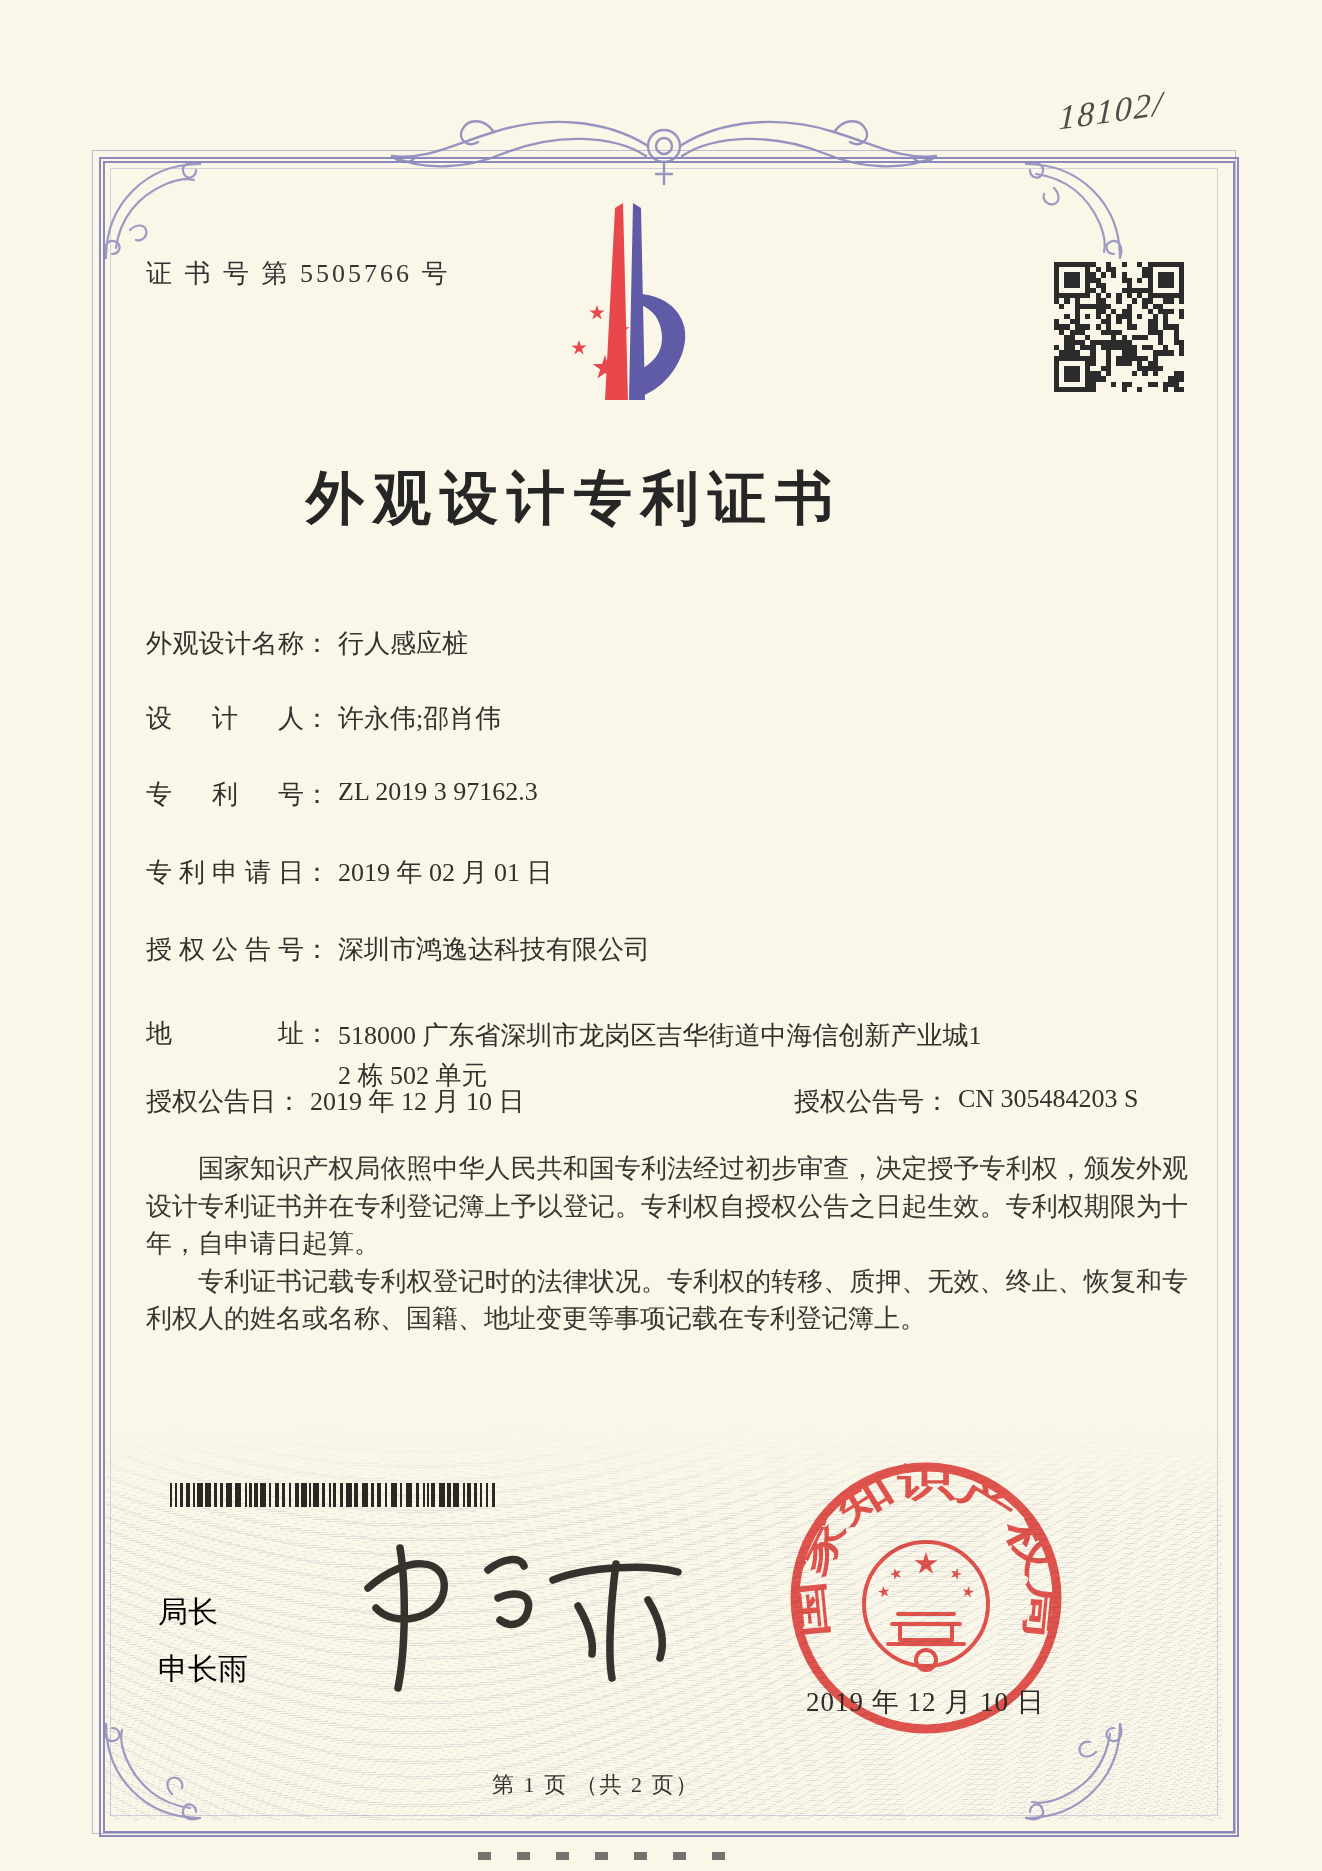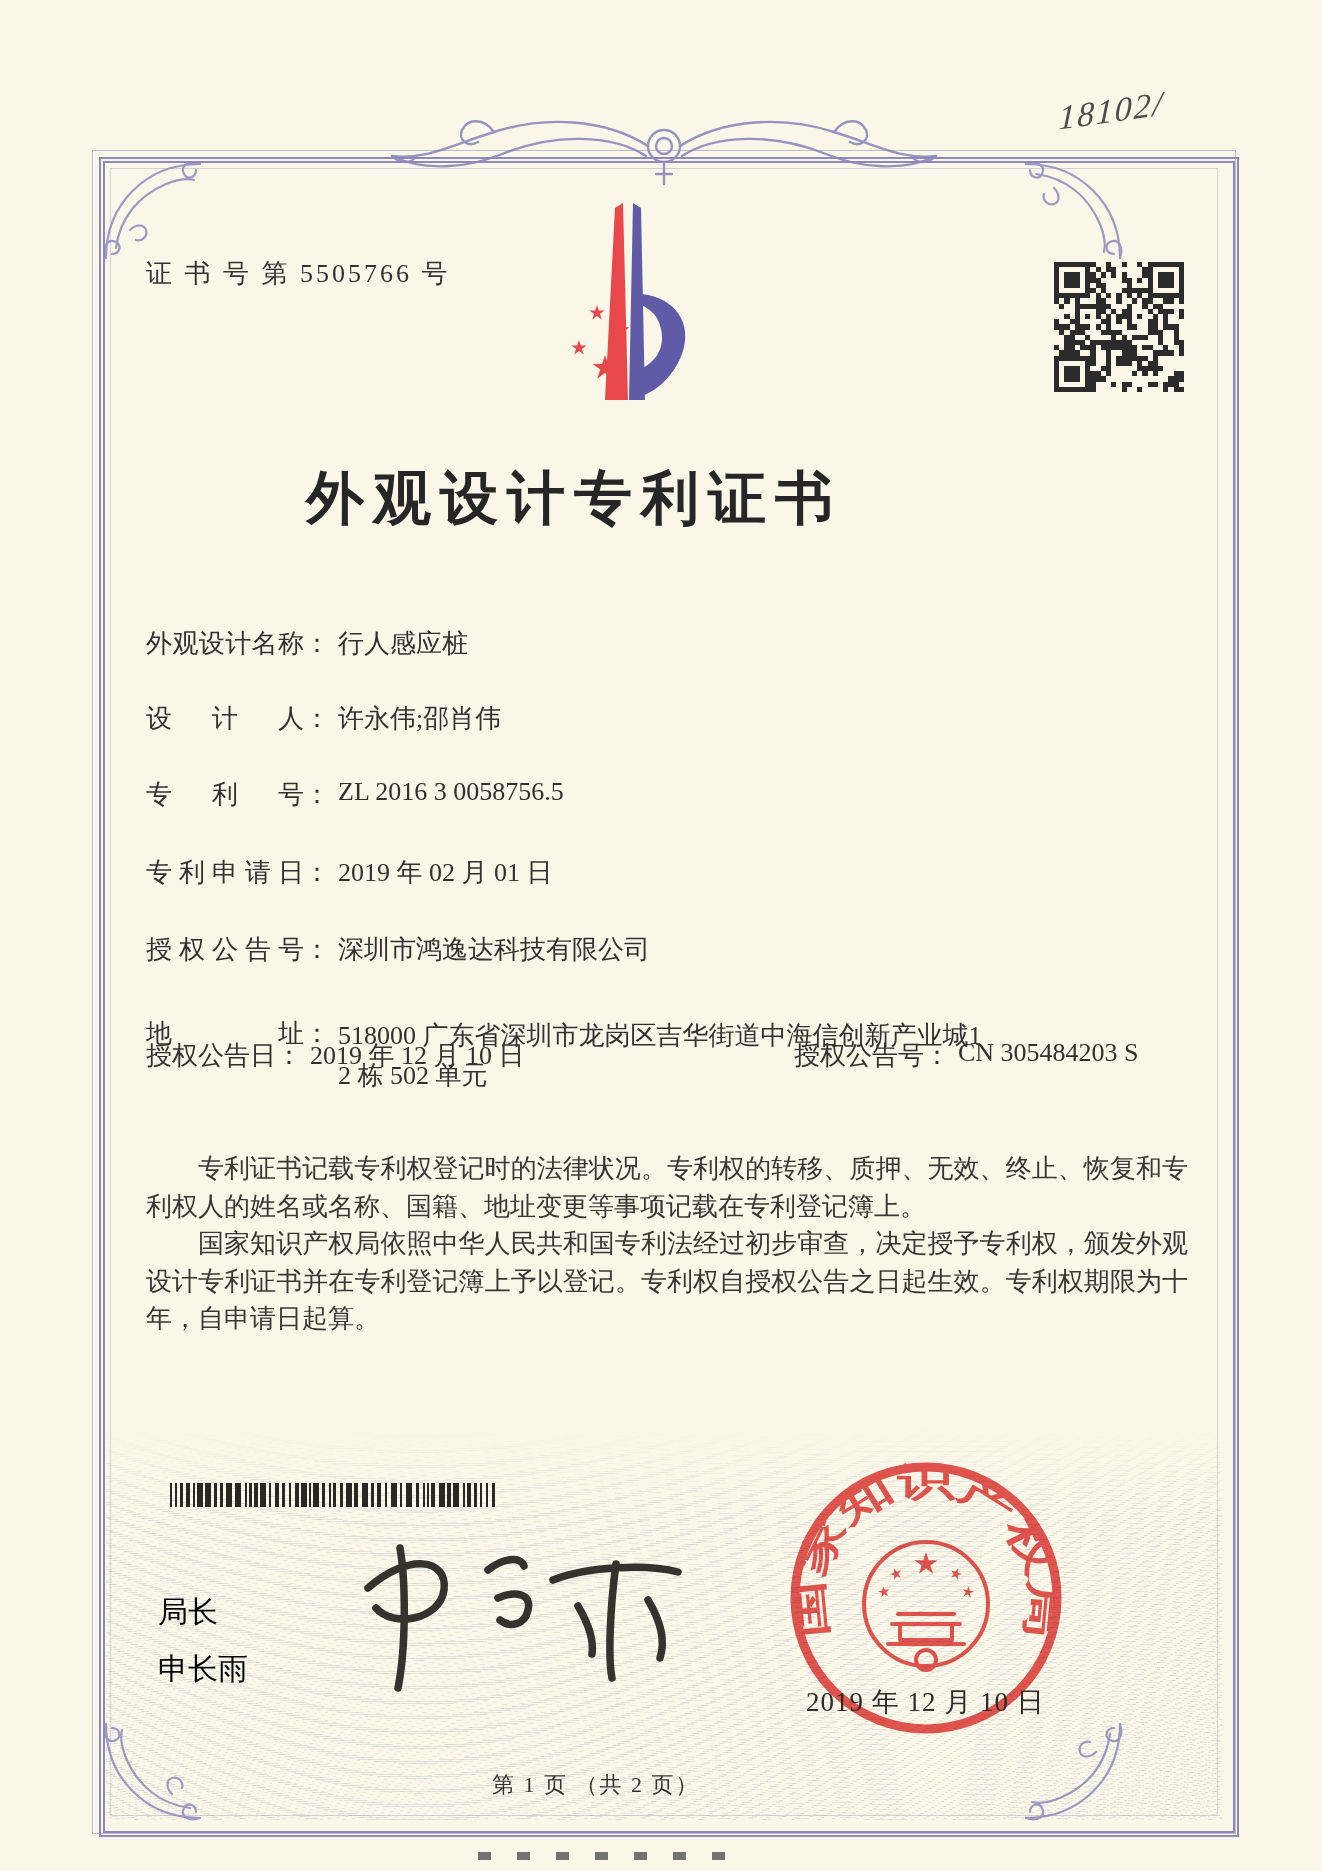--- a/index.html
+++ b/index.html
@@ -474,43 +474,43 @@
 
   <div class="doc-title">外观设计专利证书</div>
 
   <div class="frow" style="top:626px;">
     <span class="flabel">外观设计名称</span><span class="fcolon">：</span><span class="fvalue">行人感应桩</span>
   </div>
   <div class="frow" style="top:701px;">
     <span class="flabel">设计人</span><span class="fcolon">：</span><span class="fvalue">许永伟;邵肖伟</span>
   </div>
   <div class="frow" style="top:777px;">
-    <span class="flabel">专利号</span><span class="fcolon">：</span><span class="fvalue">ZL 2016 3 0058756.5</span>
+    <span class="flabel">专利号</span><span class="fcolon">：</span><span class="fvalue">ZL 2019 3 97162.3</span>
   </div>
   <div class="frow" style="top:855px;">
     <span class="flabel">专利申请日</span><span class="fcolon">：</span><span class="fvalue">2019 年 02 月 01 日</span>
   </div>
   <div class="frow" style="top:932px;">
     <span class="flabel">授权公告号</span><span class="fcolon">：</span><span class="fvalue">深圳市鸿逸达科技有限公司</span>
   </div>
   <div class="frow" style="top:1016px;">
     <span class="flabel">地址</span><span class="fcolon">：</span><span class="fvalue address">518000 广东省深圳市龙岗区吉华街道中海信创新产业城1
 2 栋 502 单元</span>
   </div>
 
-  <div class="frow" style="top:1038px;width:1042px;">
+  <div class="frow" style="top:1084px;width:1042px;">
     <span>授权公告日</span><span>：</span><span class="fvalue">2019 年 12 月 10 日</span>
     <span class="grant-no">
       <span>授权公告号</span><span>：</span><span class="fvalue">CN 305484203 S</span>
     </span>
   </div>
 
   <div class="body-text">
+    <p>国家知识产权局依照中华人民共和国专利法经过初步审查，决定授予专利权，颁发外观设计专利证书并在专利登记簿上予以登记。专利权自授权公告之日起生效。专利权期限为十年，自申请日起算。</p>
     <p>专利证书记载专利权登记时的法律状况。专利权的转移、质押、无效、终止、恢复和专利权人的姓名或名称、国籍、地址变更等事项记载在专利登记簿上。</p>
-    <p>国家知识产权局依照中华人民共和国专利法经过初步审查，决定授予专利权，颁发外观设计专利证书并在专利登记簿上予以登记。专利权自授权公告之日起生效。专利权期限为十年，自申请日起算。</p>
   </div>
 
   <svg class="barcode" viewBox="0 0 328 24" preserveAspectRatio="none">
       <rect x="0" y="0" width="2" height="24" fill="currentColor"></rect>
       <rect x="5" y="0" width="2" height="24" fill="currentColor"></rect>
       <rect x="10" y="0" width="3" height="24" fill="currentColor"></rect>
       <rect x="16" y="0" width="4" height="24" fill="currentColor"></rect>
       <rect x="23" y="0" width="2" height="24" fill="currentColor"></rect>
       <rect x="27" y="0" width="6" height="24" fill="currentColor"></rect>
       <rect x="35" y="0" width="6" height="24" fill="currentColor"></rect>

